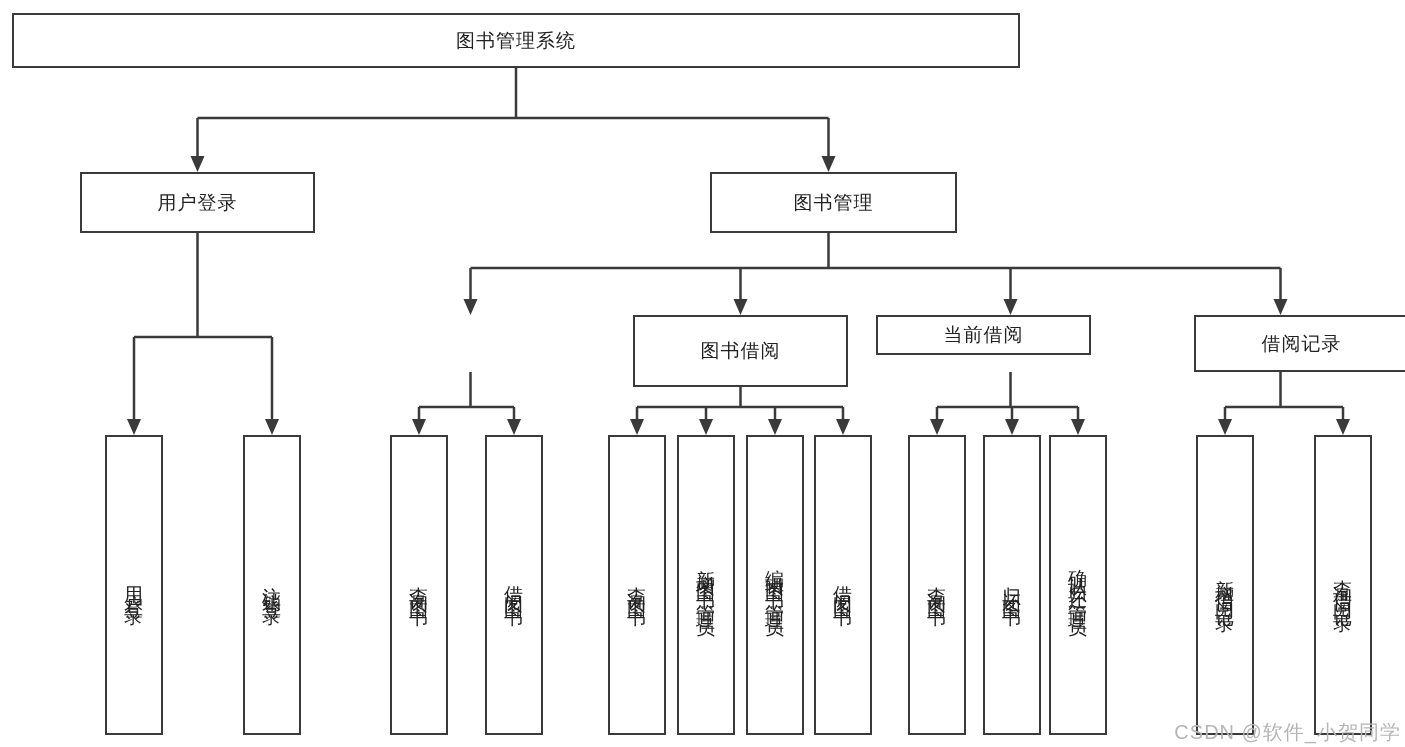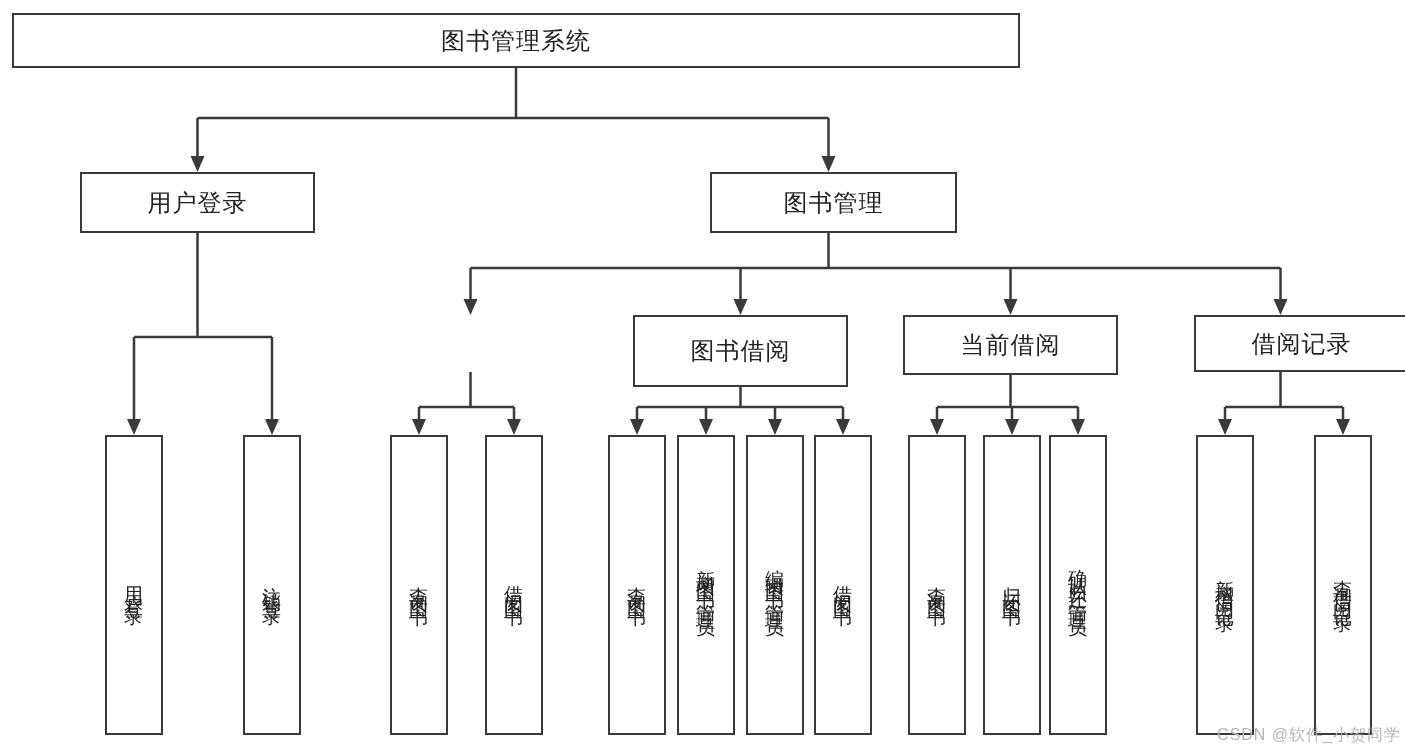--- a/index.html
+++ b/index.html
@@ -14,33 +14,33 @@
   body{font-family:"Liberation Sans","DejaVu Sans",sans-serif;color:var(--text)}
   .stage{position:relative;width:1405px;height:747px;background:var(--bg);overflow:hidden}
   .connectors{position:absolute;left:0;top:0;width:1405px;height:747px;pointer-events:none}
   .connectors path{stroke:var(--line);stroke-width:2.5;fill:none}
   .connectors polygon{fill:var(--line);stroke:none}
   .box{
     position:absolute;
     background:var(--bg);
     border:2.5px solid var(--box-border);
     display:flex;align-items:center;justify-content:center;
-    font-size:24px;letter-spacing:1px;
+    font-size:19px;letter-spacing:1px;
     white-space:nowrap;
   }
   .leaf{
     writing-mode:vertical-rl;
     text-orientation:mixed;
     font-size:19px;
     letter-spacing:7px;
     line-height:1;
   }
   .watermark{
     position:absolute;right:4px;bottom:1px;
-    font-size:16px;color:var(--watermark);
+    font-size:20px;color:var(--watermark);
     letter-spacing:1px;white-space:nowrap;
   }
 </style>
 </head>
 <body>
 
 <div class="stage">
 
   <svg class="connectors" viewBox="0 0 1405 747" aria-hidden="true">
     <g>
@@ -81,21 +81,21 @@
       <polygon points="1343,435 1336,419 1350,419"></polygon>
     </g>
   </svg>
 
   <div class="box" style="left:12px;top:13px;width:1008px;height:55px">图书管理系统</div>
 
   <div class="box" style="left:80px;top:172px;width:235px;height:61px">用户登录</div>
   <div class="box" style="left:710px;top:172px;width:247px;height:61px">图书管理</div>
 
   <div class="box" style="left:633px;top:315px;width:215px;height:72px">图书借阅</div>
-  <div class="box" style="left:903px;top:315px;width:215px;height:60px">当前借阅</div>
+  <div class="box" style="left:876px;top:315px;width:215px;height:40px">当前借阅</div>
   <div class="box" style="left:1194px;top:315px;width:215px;height:57px">借阅记录</div>
 
   <div class="box leaf" style="left:105px;top:435px;width:58px;height:300px">用户登录</div>
   <div class="box leaf" style="left:243px;top:435px;width:58px;height:300px">注销登录</div>
 
   <div class="box leaf" style="left:390px;top:435px;width:58px;height:300px">查询图书</div>
   <div class="box leaf" style="left:485px;top:435px;width:58px;height:300px">借阅图书</div>
 
   <div class="box leaf" style="left:608px;top:435px;width:58px;height:300px">查询图书</div>
   <div class="box leaf" style="left:677px;top:435px;width:58px;height:300px">新增图书（管理员）</div>

